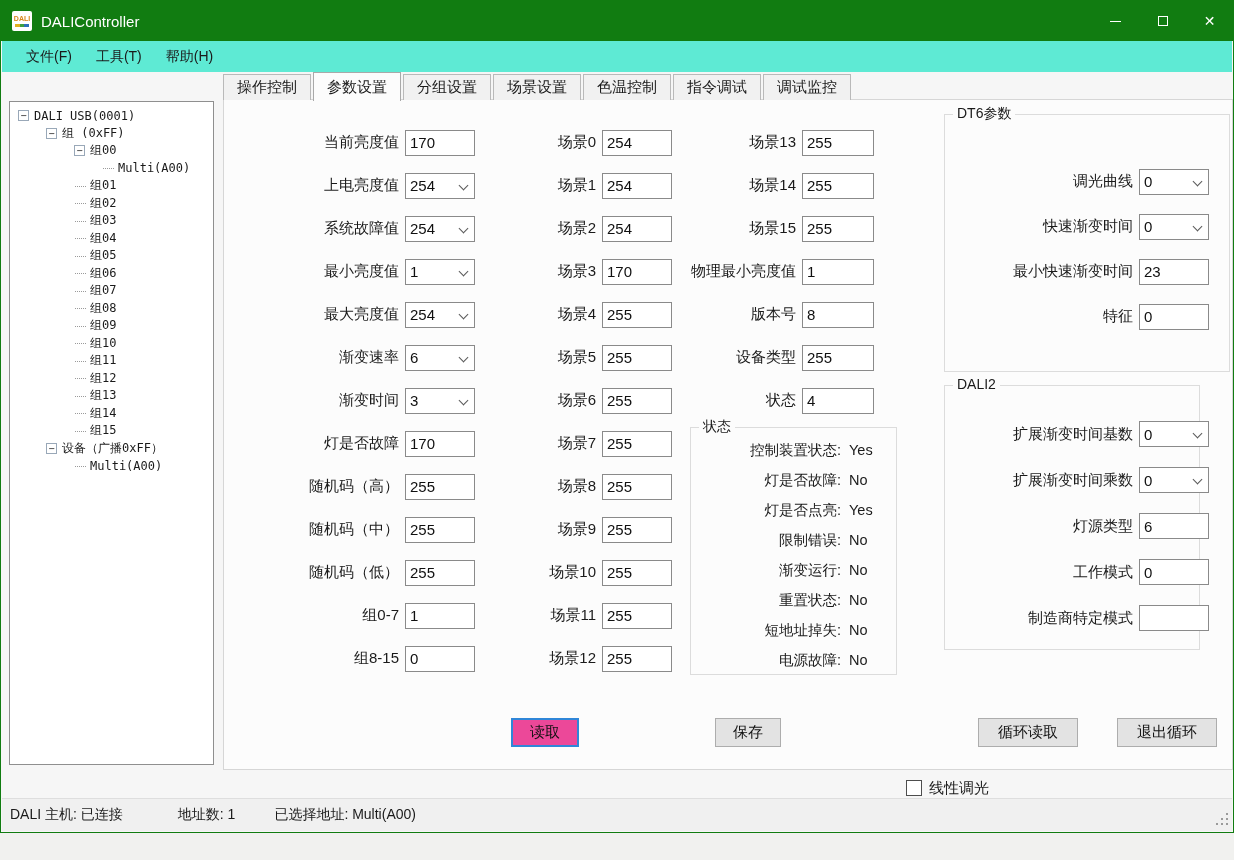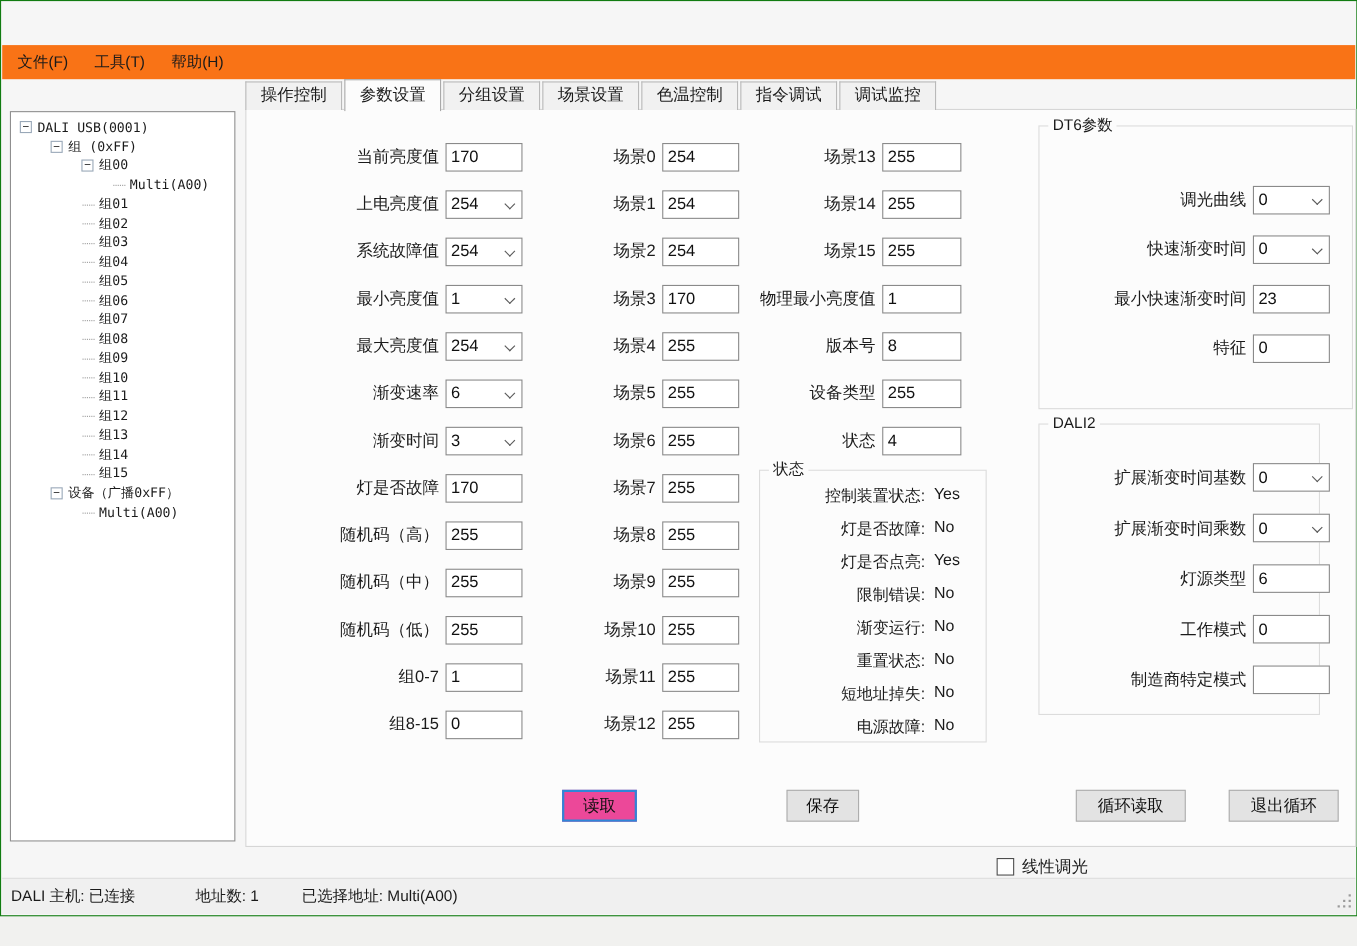--- a/index.html
+++ b/index.html
@@ -31,22 +31,22 @@
   .app-icon-bar{width:14px; height:3px; margin-top:1px;
     background:linear-gradient(90deg,#e0b020 0 33%,#3f9e3f 33% 66%,#2d6fb8 66% 100%);}
   .title{color:#fff; font-size:15px; margin-left:9px;}
   .win-controls{margin-left:auto; display:flex; height:100%;}
   .wc{width:47px; height:100%; display:flex; align-items:center; justify-content:center; color:#fff;}
   .glyph-min{width:11px; height:1px; background:#fff; display:block;}
   .glyph-max{width:10px; height:10px; border:1px solid #fff; display:block;}
   .glyph-close{font-size:14px; line-height:14px;}
   
   .menubar{
-    position:absolute; left:1px; top:40px; right:1px; height:31px; background:#f97316;
-    display:flex; align-items:center; padding-left:2px; font-size:14px;
+    position:absolute; left:1px; top:40px; right:1px; height:31px; background:#5eead4;
+    display:flex; align-items:center; padding-left:12px; font-size:14px;
   }
   .menu-item{padding:4px 12px;}
   
   .tree{
     position:absolute; left:8px; top:100px; width:205px; height:664px;
     background:#fff; border:1px solid #8f8f8f; overflow:hidden;
     font-family:"DejaVu Sans Mono","Liberation Mono",monospace; font-size:12px;
     padding-top:5px;
   }
   .tree-row{display:flex; align-items:center; height:17.5px; white-space:nowrap; padding-left:8px;}
@@ -140,20 +140,36 @@
   .grip i:nth-child(3){right:10px; bottom:0;}
   .grip i:nth-child(4){right:0; bottom:5px;}
   .grip i:nth-child(5){right:5px; bottom:5px;}
   .grip i:nth-child(6){right:0; bottom:10px;}
 </style>
 </head>
 <body>
 
 <div class="window">
 
+  <div class="titlebar">
+    <span class="app-icon">
+      <span class="app-icon-text">DALI</span>
+      <span class="app-icon-bar"></span>
+    </span>
+    <span class="title">DALIController</span>
+    <div class="win-controls">
+      <span class="wc">
+          <i class="glyph-min"></i>
+        </span>
+      <span class="wc">
+          <i class="glyph-max"></i>
+        </span>
+      <span class="wc glyph-close">✕</span>
+    </div>
+  </div>
 
   <div class="menubar">
 
       <span class="menu-item">文件(F)</span>
 
       <span class="menu-item">工具(T)</span>
 
       <span class="menu-item">帮助(H)</span>
     </div>
 

